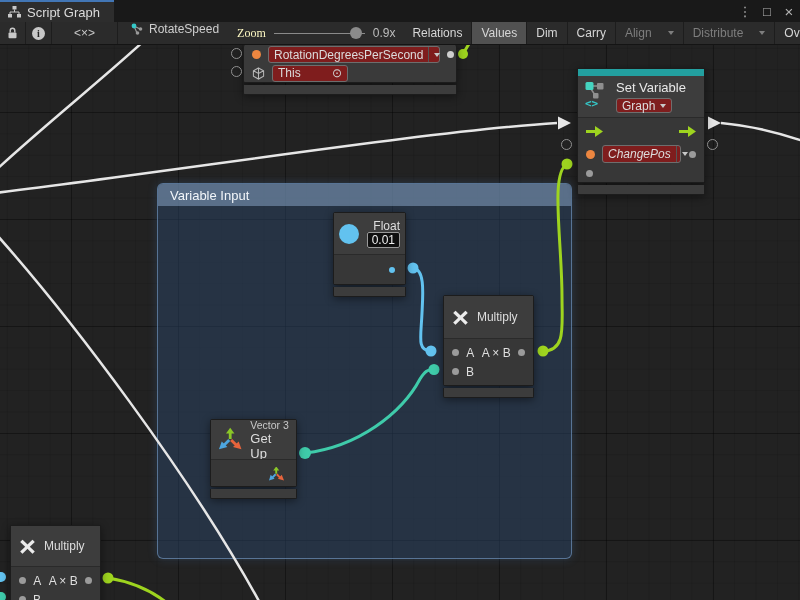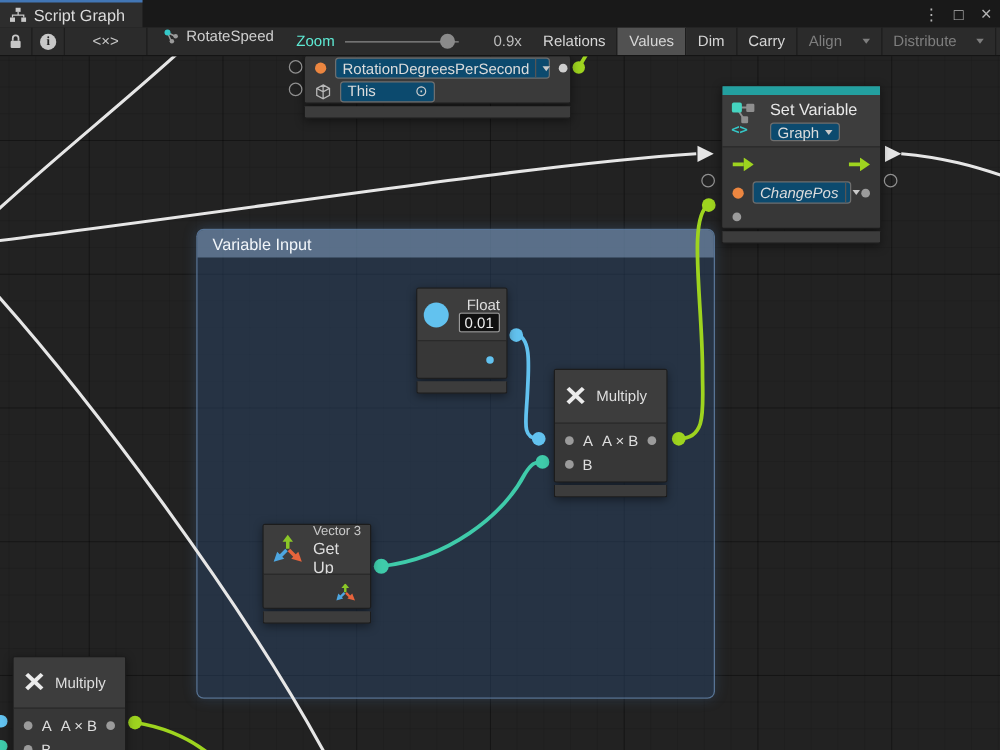--- a/index.html
+++ b/index.html
@@ -50,21 +50,21 @@
 
   
   .node { position:absolute; color:#dedede; font-size:12px; filter:drop-shadow(0 2px 4px rgba(0,0,0,0.45)); }
   .node-main { background:#3a3a3a; border:1px solid #1c1c1c; border-radius:2px; }
   .node-header { display:flex; align-items:center; background:#3d3d3d; }
   .node-body { background:#373737; border-top:1px solid #2a2a2a; }
   .node-footer { height:10px; background:#3c3c3c; border:1px solid #1c1c1c; border-top:none; margin-top:2px; border-radius:0 0 2px 2px; }
   .prow { display:flex; align-items:center; gap:7px; padding:0 8px; }
   .dot { width:7px; height:7px; border-radius:50%; background:#9b9b9b; flex:none; }
   .hollow { position:absolute; width:11px; height:11px; border:1.5px solid #8f8f8f; border-radius:50%; }
-  .dd { display:inline-flex; align-items:center; background:#0c4a6e; border:1px solid #6e6e6e; border-radius:3px;
+  .dd { display:inline-flex; align-items:center; background:#7f1d1d; border:1px solid #6e6e6e; border-radius:3px;
     height:17px; padding:0 5px; gap:5px; color:#dcdcdc; font-size:12px; white-space:nowrap; }
   .dd .caret-cell { align-self:stretch; display:flex; align-items:center; padding-left:5px; margin-left:auto; border-left:1px solid #555; }
   .valbox { background:#101010; border:1px solid #9a9a9a; border-radius:2px; padding:0 4px; font-size:12px; color:#eee; line-height:15px; }
   .xglyph { font-size:29px; font-weight:bold; color:#ececec; line-height:1; transform:scaleY(0.95); }
 </style>
 </head>
 <body>
 
 <div id="root">
 
@@ -101,25 +101,25 @@
     <div class="graph-crumb">
       <svg width="14" height="14" viewBox="0 0 14 14">
         <path d="M4 4 L10 7 M4 4 L7 11" stroke="#9a9a9a" stroke-width="1.2"></path>
         <circle cx="4" cy="4" r="2.4" fill="#35c8c8"></circle>
         <circle cx="10.5" cy="7" r="1.8" fill="#9a9a9a"></circle>
         <circle cx="7.5" cy="11" r="1.8" fill="#9a9a9a"></circle>
       </svg>
       <span>RotateSpeed</span>
     </div>
     <div class="zoom-wrap">
-      <span style="color:#5eead4;">Zoom</span>
+      <span style="color:#fef9c3;font-family:Liberation Serif, serif;">Zoom</span>
       <div class="slider-track">
         <div class="slider-handle"></div>
       </div>
-      <span style="color:#bdbdbd;margin-left:20px;">0.9x</span>
+      <span style="color:#bdbdbd;">0.9x</span>
     </div>
     <div class="tbtn">
         <span>Relations</span>
       </div>
     <div class="tbtn active">
         <span>Values</span>
       </div>
     <div class="tbtn">
         <span>Dim</span>
       </div>
@@ -252,21 +252,21 @@
           <div class="prow" style="height:18px;">
             <span class="dot"></span>
           </div>
         </div>
       </div>
       <div class="node-footer"></div>
     </div>
     <span class="hollow" style="left:561px; top:94px;"></span>
     <span class="hollow" style="left:707px; top:94px;"></span>
 
-    <div class="node" style="left:333px; top:185px; width:73px;">
+    <div class="node" style="left:333px; top:167px; width:73px;">
       <div class="node-main">
         <div class="node-header" style="height:41px; padding:4px 5px; gap:6px;">
           <span style="width: 20px; height: 20px; border-radius: 50%; flex: 0 0 auto; background: rgb(98, 194, 239);"></span>
           <div style="text-align:right; flex:1;">
             <div>Float</div>
             <span class="valbox">0.01</span>
           </div>
         </div>
         <div class="node-body" style="height:30px; position:relative;">
           <span style="position: absolute; right: 10px; top: 12px; width: 6px; height: 6px; border-radius: 50%; background: rgb(98, 194, 239);"></span>

